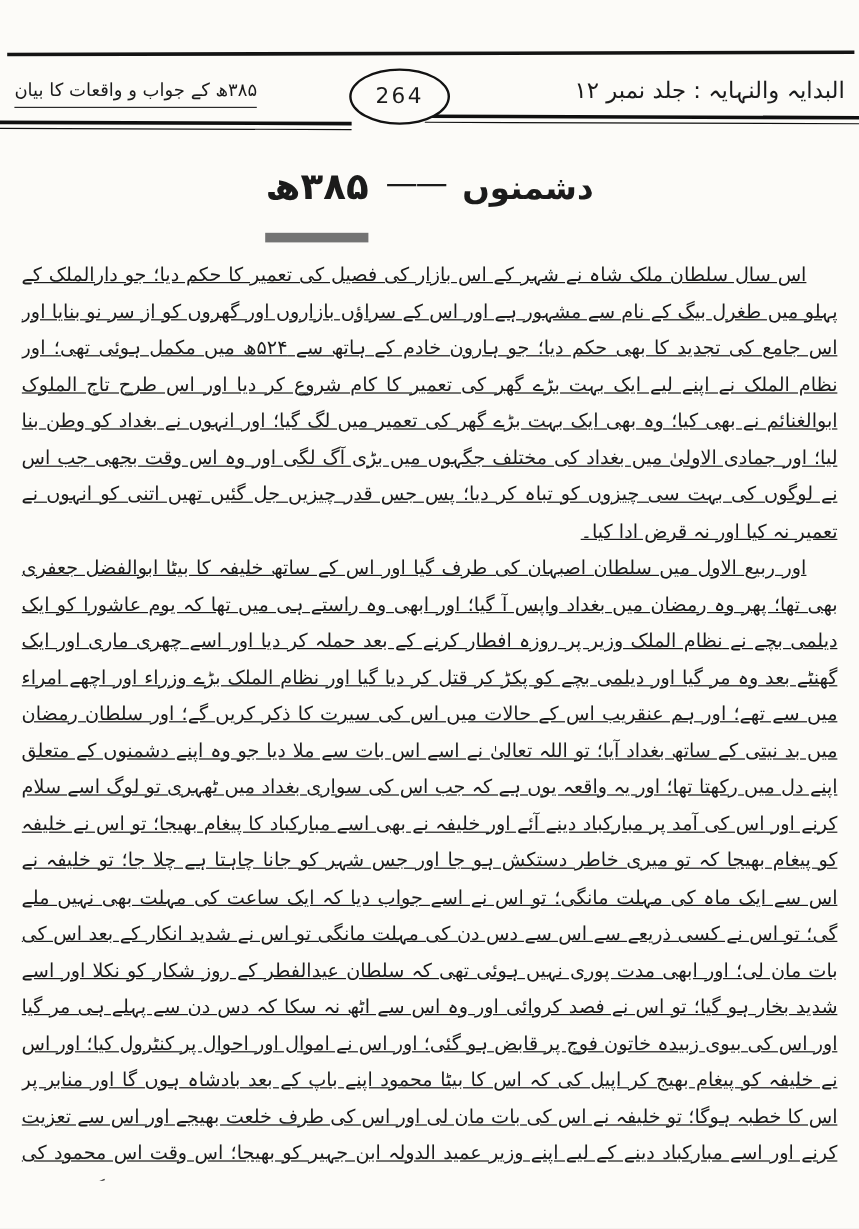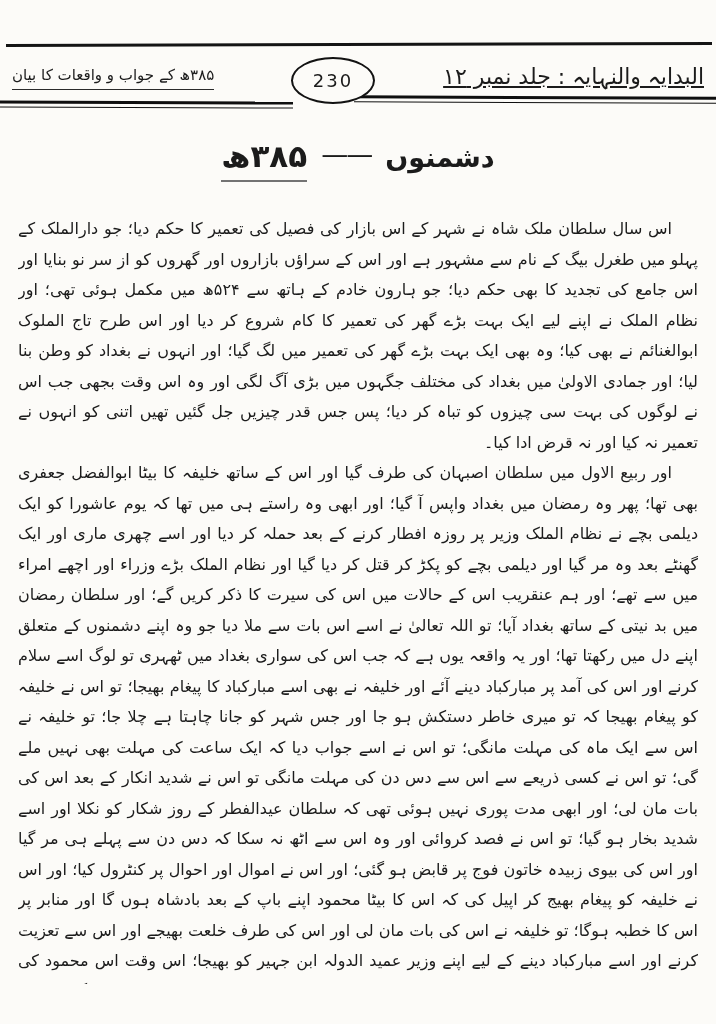--- a/index.html
+++ b/index.html
@@ -25,24 +25,23 @@
     left: 6px;
     width: 706px;
     height: 3px;
     background: #141414;
     transform: rotate(-0.15deg);
   }
   .hdr-book {
     position: absolute;
     top: 64px;
     right: 12px;
-    font-size: 22px;
+    font-size: 19px;
     direction: rtl;
     white-space: nowrap;
-    text-decoration: underline;
   }
   .hdr-chapter {
     position: absolute;
     top: 66px;
     left: 12px;
     font-size: 15px;
     direction: rtl;
     white-space: nowrap;
     border-bottom: 1.5px solid #2a2a2a;
     padding-bottom: 5px;
@@ -86,58 +85,59 @@
   }
   .title .dash {
     display: inline-block;
     margin: 0 14px;
     letter-spacing: -2px;
     font-weight: normal;
     transform: translateY(-4px);
   }
   .title .year {
     font-size: 31px;
-    border-bottom: 2px solid #737373;
-    padding-bottom: 6px;
+    border-bottom: 8px solid #737373;
+    padding-bottom: 20px;
   }
   
   .body-text {
     position: absolute;
     top: 214px;
     right: 18px;
     left: 18px;
     bottom: 40px;
     direction: rtl;
     text-align: justify;
     font-size: 16px;
     line-height: 30.5px;
     overflow: hidden;
   }
   .body-text p {
     margin: 0;
     text-indent: 26px;
+    text-decoration: underline;
   }
 </style>
 </head>
 <body>
 
 <div class="page">
 
   <div class="top-rule"></div>
 
   <header>
     <div class="hdr-book">البدایہ والنہایہ : جلد نمبر ۱۲</div>
 
     <div class="hdr-chapter">۳۸۵ھ کے جواب و واقعات کا بیان</div>
 
     <div class="rule rule-left"></div>
     <div class="rule rule-right"></div>
 
     <div class="page-oval">
-      <span>230</span>
+      <span>264</span>
     </div>
   </header>
 
   <h1 class="title">
     <span>دشمنوں</span><span class="dash">——</span><span class="year">۳۸۵ھ</span>
   </h1>
 
   <main class="body-text">
 
   <p>اس سال سلطان ملک شاہ نے شہر کے اس بازار کی فصیل کی تعمیر کا حکم دیا؛ جو دارالملک کے پہلو میں طغرل بیگ کے نام سے مشہور ہے اور اس کے سراؤں بازاروں اور گھروں کو از سر نو بنایا اور اس جامع کی تجدید کا بھی حکم دیا؛ جو ہارون خادم کے ہاتھ سے ۵۲۴ھ میں مکمل ہوئی تھی؛ اور نظام الملک نے اپنے لیے ایک بہت بڑے گھر کی تعمیر کا کام شروع کر دیا اور اس طرح تاج الملوک ابوالغنائم نے بھی کیا؛ وہ بھی ایک بہت بڑے گھر کی تعمیر میں لگ گیا؛ اور انہوں نے بغداد کو وطن بنا لیا؛ اور جمادی الاولیٰ میں بغداد کی مختلف جگہوں میں بڑی آگ لگی اور وہ اس وقت بجھی جب اس نے لوگوں کی بہت سی چیزوں کو تباہ کر دیا؛ پس جس قدر چیزیں جل گئیں تھیں اتنی کو انہوں نے تعمیر نہ کیا اور نہ قرض ادا کیا۔</p>

